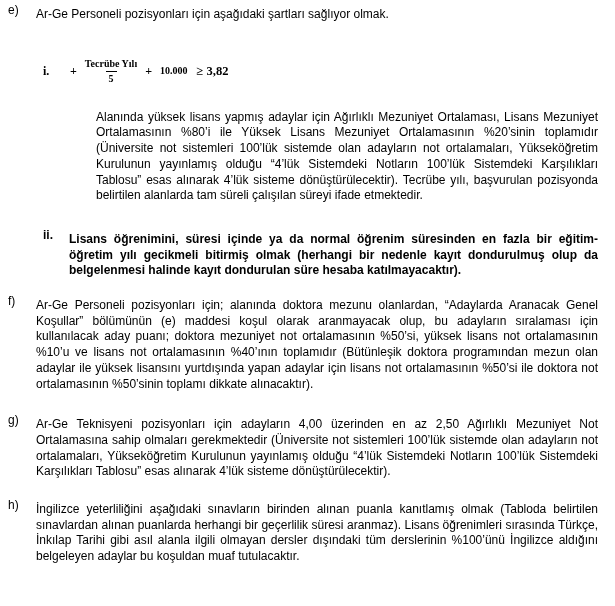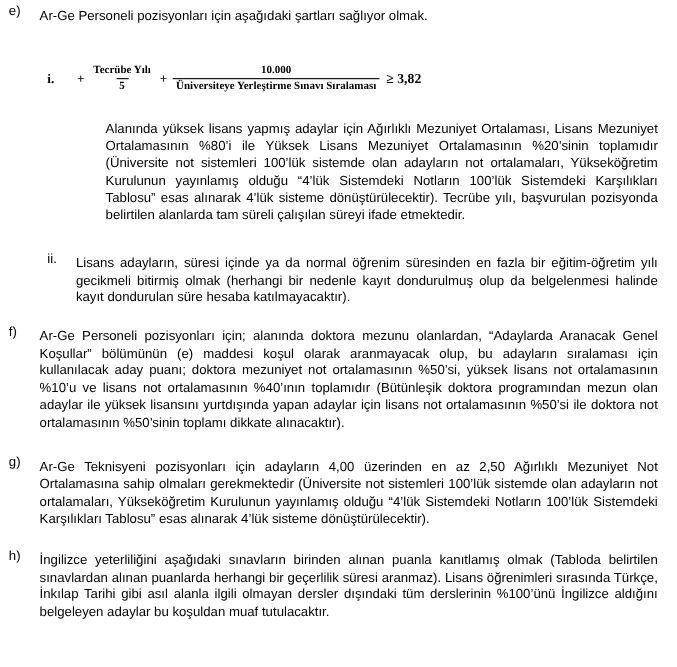--- a/index.html
+++ b/index.html
@@ -26,20 +26,21 @@
 
   
   .letter-item {
     display: grid;
     grid-template-columns: 24px 1fr;
   }
   .roman-item {
     display: grid;
     grid-template-columns: 22px 1fr;
     margin-left: 35px;
+    font-weight: bold;
   }
   .marker { text-align: left; }
 
   
   .formula-row {
     display: flex;
     align-items: center;
     margin: 31px 0 25px 35px;
     font-family: "Liberation Serif", serif;
     font-weight: bold;
@@ -88,30 +89,29 @@
   <div class="formula-row">
     <span class="marker">i.</span>
     <span class="f-op">+</span>
     <span class="frac">
       <span class="num">Tecrübe Yılı</span>
       <span class="den">5</span>
     </span>
     <span class="f-op">+</span>
     <span class="frac">
       <span class="num">10.000</span>
-      <span class="den">Üniversiteye Yerleştirme Sınavı Sıralaması</span>
     </span>
     <span class="f-rel">≥ 3,82</span>
   </div>
 
   <p class="explain just"><span>Alanında yüksek lisans yapmış adaylar için Ağırlıklı Mezuniyet Ortalaması, Lisans Mezuniyet Ortalamasının %80’i ile Yüksek Lisans Mezuniyet Ortalamasının %20’sinin toplamıdır (Üniversite not sistemleri 100’lük sistemde olan adayların not ortalamaları, Yükseköğretim Kurulunun yayınlamış olduğu </span><span class="italic">“4’lük Sistemdeki Notların 100’lük</span><span> Sistemdeki Karşılıkları Tablosu” esas alınarak 4’lük sisteme dönüştürülecektir). Tecrübe yılı, başvurulan pozisyonda belirtilen alanlarda tam süreli çalışılan süreyi ifade etmektedir.</span></p>
 
   <div class="roman-item mt-ii">
     <span class="marker">ii.</span>
-    <p class="just">Lisans adayların, süresi içinde ya da normal öğrenim süresinden en fazla bir eğitim-öğretim yılı gecikmeli bitirmiş olmak (herhangi bir nedenle kayıt dondurulmuş olup da belgelenmesi halinde kayıt dondurulan süre hesaba katılmayacaktır).</p>
+    <p class="just">Lisans öğrenimini, süresi içinde ya da normal öğrenim süresinden en fazla bir eğitim-öğretim yılı gecikmeli bitirmiş olmak (herhangi bir nedenle kayıt dondurulmuş olup da belgelenmesi halinde kayıt dondurulan süre hesaba katılmayacaktır).</p>
   </div>
 
   <div class="letter-item mt-f">
     <span class="marker">f)</span>
     <p class="just">Ar-Ge Personeli pozisyonları için; alanında doktora mezunu olanlardan, “Adaylarda Aranacak Genel Koşullar” bölümünün (e) maddesi koşul olarak aranmayacak olup, bu adayların sıralaması için kullanılacak aday puanı; doktora mezuniyet not ortalamasının %50’si, yüksek lisans not ortalamasının %10’u ve lisans not ortalamasının %40’ının toplamıdır (Bütünleşik doktora programından mezun olan adaylar ile yüksek lisansını yurtdışında yapan adaylar için lisans not ortalamasının %50’si ile doktora not ortalamasının %50’sinin toplamı dikkate alınacaktır).</p>
   </div>
 
   <div class="letter-item mt-g">
     <span class="marker">g)</span>
     <p class="just"><span>Ar-Ge Teknisyeni pozisyonları için adayların 4,00 üzerinden en az 2,50 Ağırlıklı Mezuniyet Not Ortalamasına sahip olmaları gerekmektedir (Üniversite not sistemleri 100’lük sistemde olan adayların not ortalamaları, Yükseköğretim Kurulunun yayınlamış olduğu </span><span class="italic">“4’lük Sistemdeki Notların 100’lük</span><span> Sistemdeki Karşılıkları Tablosu” esas alınarak 4’lük sisteme dönüştürülecektir).</span></p>

